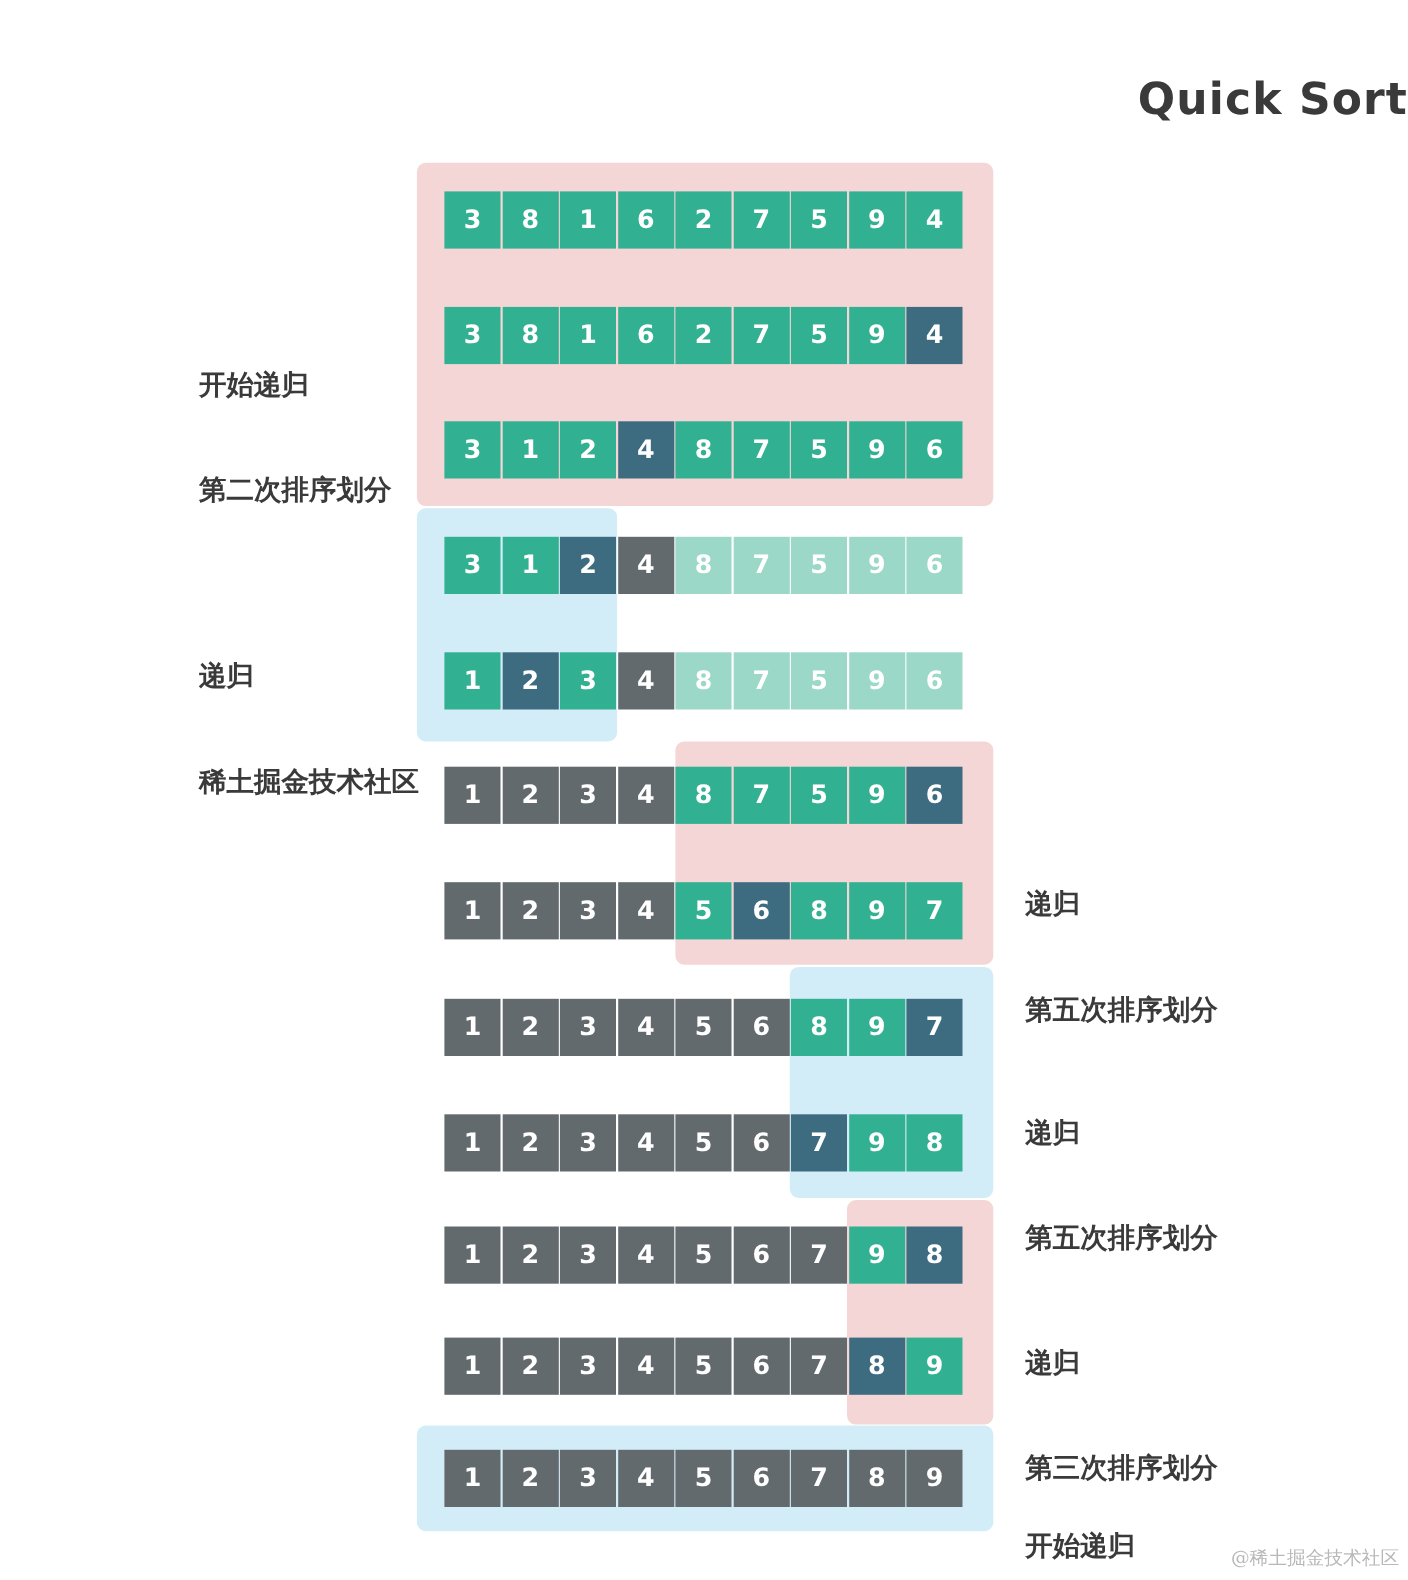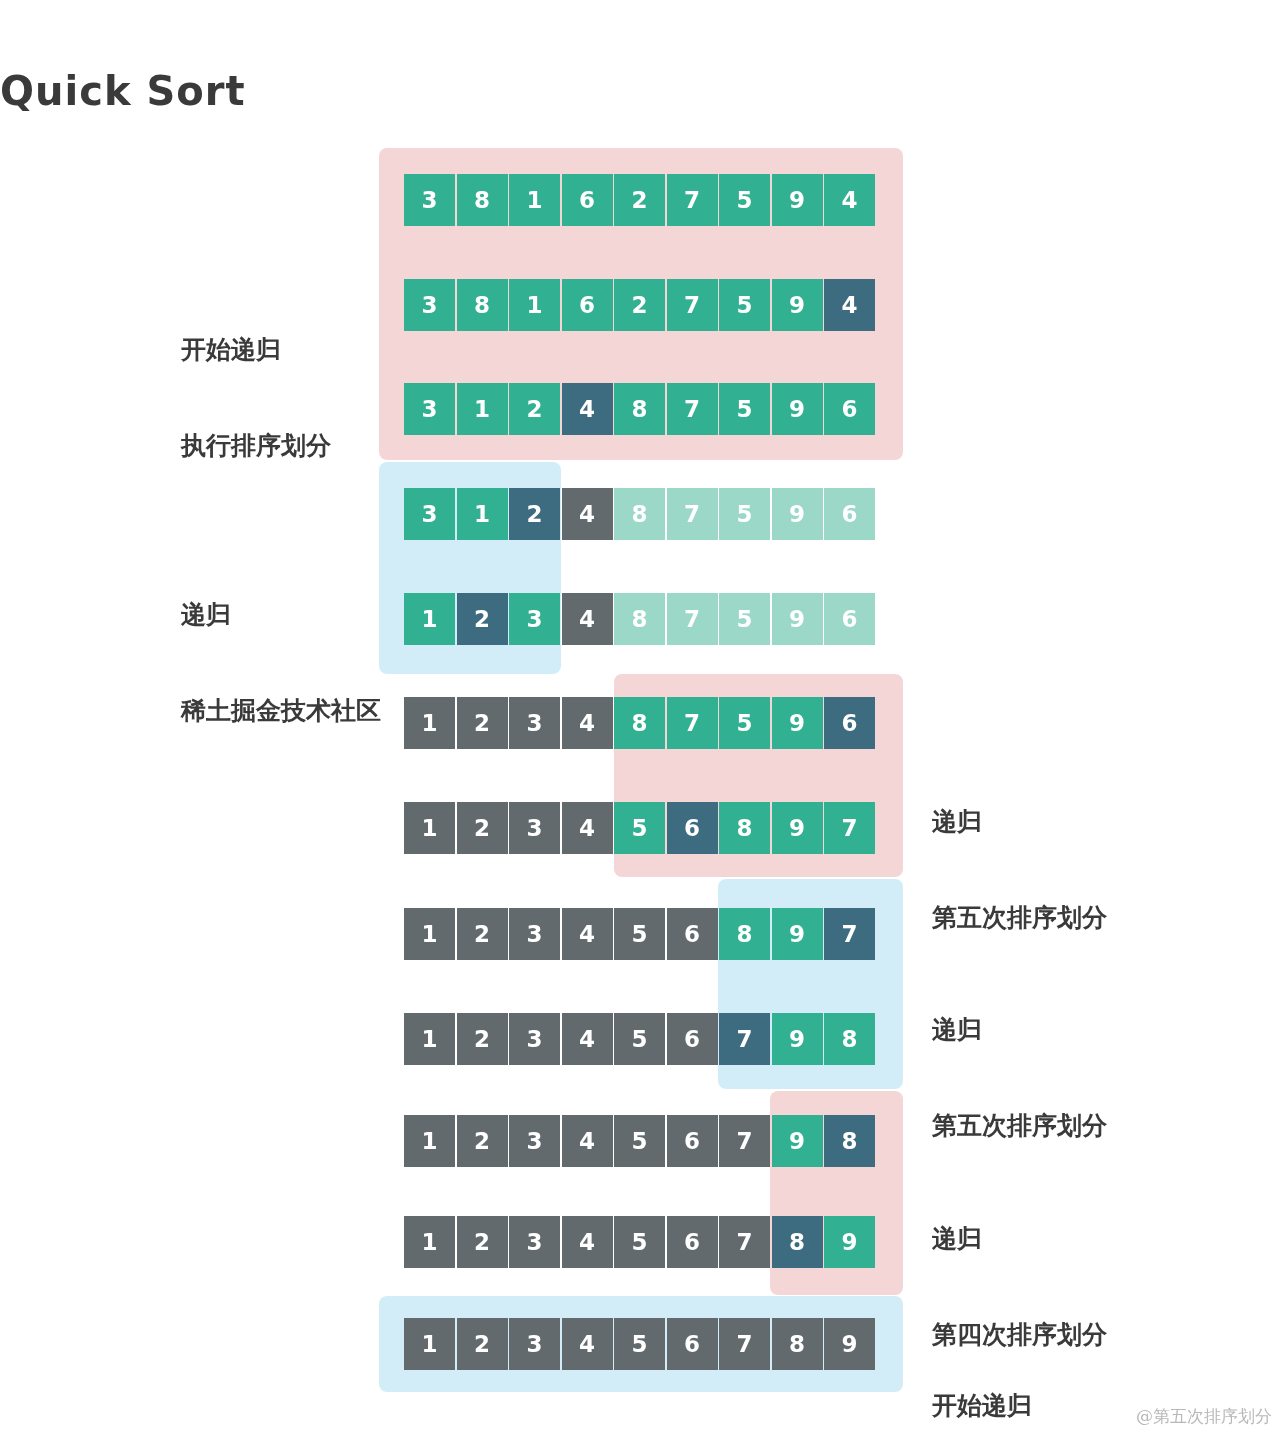--- a/index.html
+++ b/index.html
@@ -1,17 +1,17 @@
 <!DOCTYPE html>
 <html><head>
 <meta charset="utf-8">
 <style>
   html,body{margin:0;padding:0;background:#ffffff;}
   body{width:1280px;height:1436px;position:relative;overflow:hidden;font-family:"DejaVu Sans","Liberation Sans",sans-serif;}
-  .title{position:absolute;left:0;width:1280px;top:68px;text-align:left;font-size:40px;font-weight:bold;color:#3a3a3a;letter-spacing:1px;}
+  .title{position:absolute;left:0;width:1280px;top:68px;text-align:right;font-size:40px;font-weight:bold;color:#3a3a3a;letter-spacing:1px;}
   .box{position:absolute;border-radius:8px;}
   .pink{background:#f5d6d6;}
   .blue{background:#d3edf8;}
   .row{position:absolute;left:404px;height:52px;display:flex;}
   .cell{width:51px;height:52px;margin-right:1.5px;display:flex;align-items:center;justify-content:center;color:#fff;font-size:23px;font-weight:bold;box-sizing:border-box;}
   .cell:last-child{margin-right:0;}
   .c-green{background:#32b092;}
   .c-pivot{background:#3d6b80;}
   .c-gray{background:#636a6d;}
   .c-faded{background:#9bd8c8;}
@@ -158,35 +158,35 @@
     <div class="cell c-gray">4</div>
     <div class="cell c-gray">5</div>
     <div class="cell c-gray">6</div>
     <div class="cell c-gray">7</div>
     <div class="cell c-gray">8</div>
     <div class="cell c-gray">9</div>
   </div>
 
 <div class="label" style="left:181px;top:270px;">
   <div>开始递归</div>
-  <div>执行排序划分</div>
+  <div>第二次排序划分</div>
 </div>
 <div class="label" style="left:181px;top:535px;">
   <div>递归</div>
   <div>稀土掘金技术社区</div>
 </div>
 <div class="label" style="left:932px;top:742px;">
   <div>递归</div>
   <div>第五次排序划分</div>
 </div>
 <div class="label" style="left:932px;top:950px;">
   <div>递归</div>
   <div>第五次排序划分</div>
 </div>
 <div class="label" style="left:932px;top:1159px;">
   <div>递归</div>
-  <div>第四次排序划分</div>
+  <div>第三次排序划分</div>
 </div>
 <div class="label" style="left:932px;top:1326px;">
   <div>开始递归</div>
 </div>
 
-<div class="watermark">@第五次排序划分</div>
+<div class="watermark">@稀土掘金技术社区</div>
 
 </body></html>

